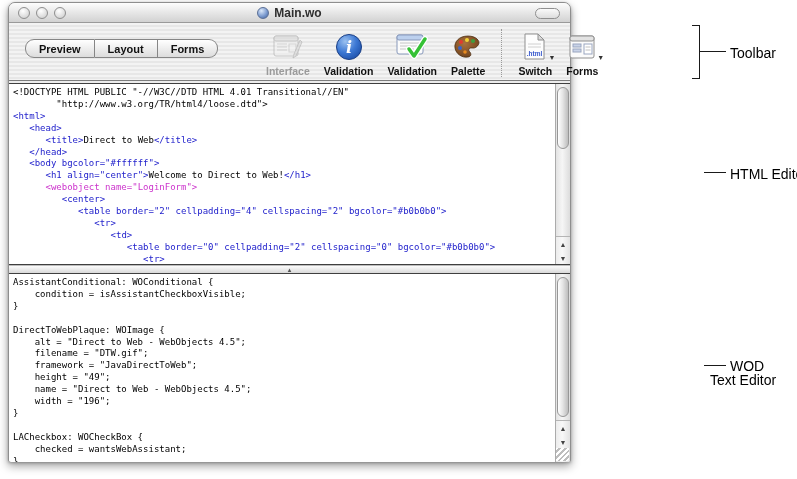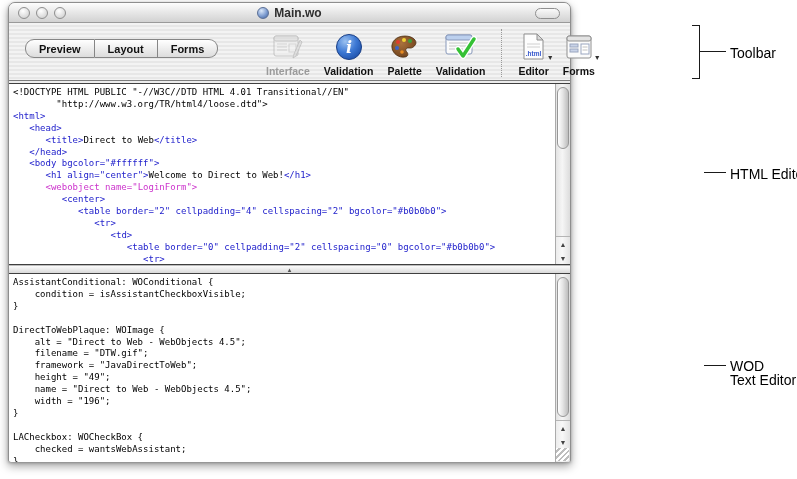--- a/index.html
+++ b/index.html
@@ -150,68 +150,68 @@
               </defs>
               <circle cx="14" cy="14" r="12.5" fill="url(#gi)" stroke="#1b3f85"></circle>
               <text x="14" y="20" text-anchor="middle" font-family="DejaVu Serif, serif" font-style="italic" font-weight="bold" font-size="16" fill="#ffffff">i</text>
             </svg>
           </span>
           <span class="lbl">Validation</span>
         </div>
 
         <div class="tb-item">
           <span class="ico">
+            <svg width="32" height="26" viewBox="0 0 32 26">
+              <rect x="1" y="1" width="26" height="19" rx="2" fill="#fbfbfb" stroke="#8899bb"></rect>
+              <rect x="1" y="1" width="26" height="5" rx="2" fill="#bcd0ee" stroke="#8899bb"></rect>
+              <line x1="4" y1="9" x2="24" y2="9" stroke="#c6c6c6"></line>
+              <line x1="4" y1="12" x2="24" y2="12" stroke="#c6c6c6"></line>
+              <line x1="4" y1="15" x2="18" y2="15" stroke="#c6c6c6"></line>
+              <path d="M13 15 L18 22 L29 5" fill="none" stroke="#ffffff" stroke-width="6" stroke-linecap="round" stroke-linejoin="round"></path>
+              <path d="M13 15 L18 22 L29 5" fill="none" stroke="#35c135" stroke-width="3.5" stroke-linecap="round" stroke-linejoin="round"></path>
+            </svg>
+          </span>
+          <span class="lbl">Validation</span>
+        </div>
+
+        <div class="tb-item">
+          <span class="ico">
             <svg width="30" height="26" viewBox="0 0 30 26">
               <defs>
                 <radialGradient id="gp" cx="40%" cy="35%" r="80%">
                   <stop offset="0%" stop-color="#a9713d"></stop>
                     <stop offset="70%" stop-color="#7c4c22"></stop>
                     <stop offset="100%" stop-color="#5d3715"></stop>
                 </radialGradient>
               </defs>
               <path d="M15 2 C6 2 1 8 2 14 C3 20 9 24 15 23 C19 22.4 18 19 16.5 17.5 C15 16 16 13.5 19 14 C22 14.5 24 13 25.5 10.5 C27.5 7 23 2 15 2 Z" fill="url(#gp)" stroke="#4a2c10" stroke-width="0.8"></path>
               <circle cx="8" cy="8" r="2" fill="#e23b2e"></circle>
               <circle cx="14" cy="6" r="2" fill="#f2d234"></circle>
               <circle cx="20" cy="7" r="2" fill="#3d9e3d"></circle>
               <circle cx="7" cy="14" r="2" fill="#3a62c8"></circle>
               <circle cx="12" cy="18" r="1.8" fill="#e88b1f"></circle>
             </svg>
           </span>
           <span class="lbl">Palette</span>
         </div>
 
-        <div class="tb-item">
-          <span class="ico">
-            <svg width="32" height="26" viewBox="0 0 32 26">
-              <rect x="1" y="1" width="26" height="19" rx="2" fill="#fbfbfb" stroke="#8899bb"></rect>
-              <rect x="1" y="1" width="26" height="5" rx="2" fill="#bcd0ee" stroke="#8899bb"></rect>
-              <line x1="4" y1="9" x2="24" y2="9" stroke="#c6c6c6"></line>
-              <line x1="4" y1="12" x2="24" y2="12" stroke="#c6c6c6"></line>
-              <line x1="4" y1="15" x2="18" y2="15" stroke="#c6c6c6"></line>
-              <path d="M13 15 L18 22 L29 5" fill="none" stroke="#ffffff" stroke-width="6" stroke-linecap="round" stroke-linejoin="round"></path>
-              <path d="M13 15 L18 22 L29 5" fill="none" stroke="#35c135" stroke-width="3.5" stroke-linecap="round" stroke-linejoin="round"></path>
-            </svg>
-          </span>
-          <span class="lbl">Validation</span>
-        </div>
-
         <div class="tb-sep"></div>
 
         <div class="tb-item">
           <span class="ico">
             <svg width="24" height="28" viewBox="0 0 24 28">
               <path d="M2 1 L15 1 L21 7 L21 26 L2 26 Z" fill="#fdfdfd" stroke="#8f8f8f"></path>
               <path d="M15 1 L15 7 L21 7 Z" fill="#d9d9d9" stroke="#8f8f8f"></path>
               <line x1="5" y1="11" x2="18" y2="11" stroke="#d0d0d0"></line>
               <line x1="5" y1="14" x2="18" y2="14" stroke="#d0d0d0"></line>
               <text x="11.5" y="23" text-anchor="middle" font-family="Liberation Sans, sans-serif" font-weight="bold" font-size="6.5" fill="#3355cc">.html</text>
             </svg>
             <span class="dd-arrow">▼</span>
           </span>
-          <span class="lbl">Editor</span>
+          <span class="lbl">Switch</span>
         </div>
 
 
         <div class="tb-item">
           <span class="ico">
             <svg width="28" height="26" viewBox="0 0 28 26">
               <rect x="2" y="2" width="24" height="22" rx="2" fill="#fbfbfb" stroke="#8f8f8f"></rect>
               <rect x="2" y="2" width="24" height="5" rx="2" fill="#e3e3e3" stroke="#8f8f8f"></rect>
               <rect x="5" y="10" width="8" height="3" fill="#c9d3e8" stroke="#9aa6c0"></rect>
               <rect x="5" y="15" width="8" height="3" fill="#c9d3e8" stroke="#9aa6c0"></rect>
@@ -258,15 +258,15 @@
 
   <div class="ann-bracket"></div>
   <div class="ann-line" style="left:700px; top:51px; width:26px;"></div>
   <div class="ann-label" style="left:730px; top:45px;">Toolbar</div>
 
   <div class="ann-line" style="left:704px; top:172px; width:22px;"></div>
   <div class="ann-label" style="left:730px; top:166px;">HTML Editor</div>
 
   <div class="ann-line" style="left:704px; top:365px; width:22px;"></div>
   <div class="ann-label" style="left:730px; top:358px;">WOD</div>
-  <div class="ann-label" style="left:730px; top:372px;">Text Editor</div>
+  <div class="ann-label" style="left:710px; top:372px;">Text Editor</div>
 
 </div>
 
 </body></html>

